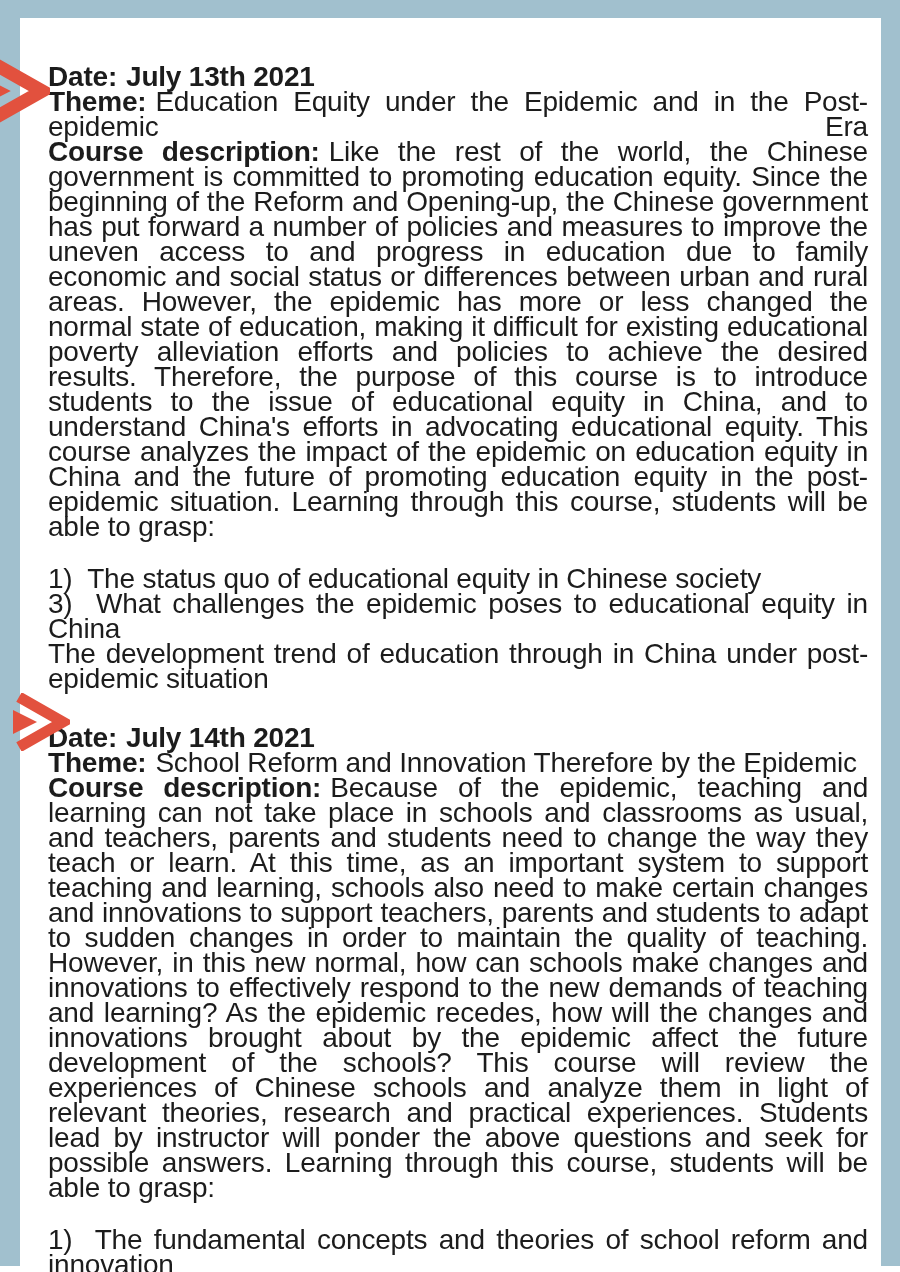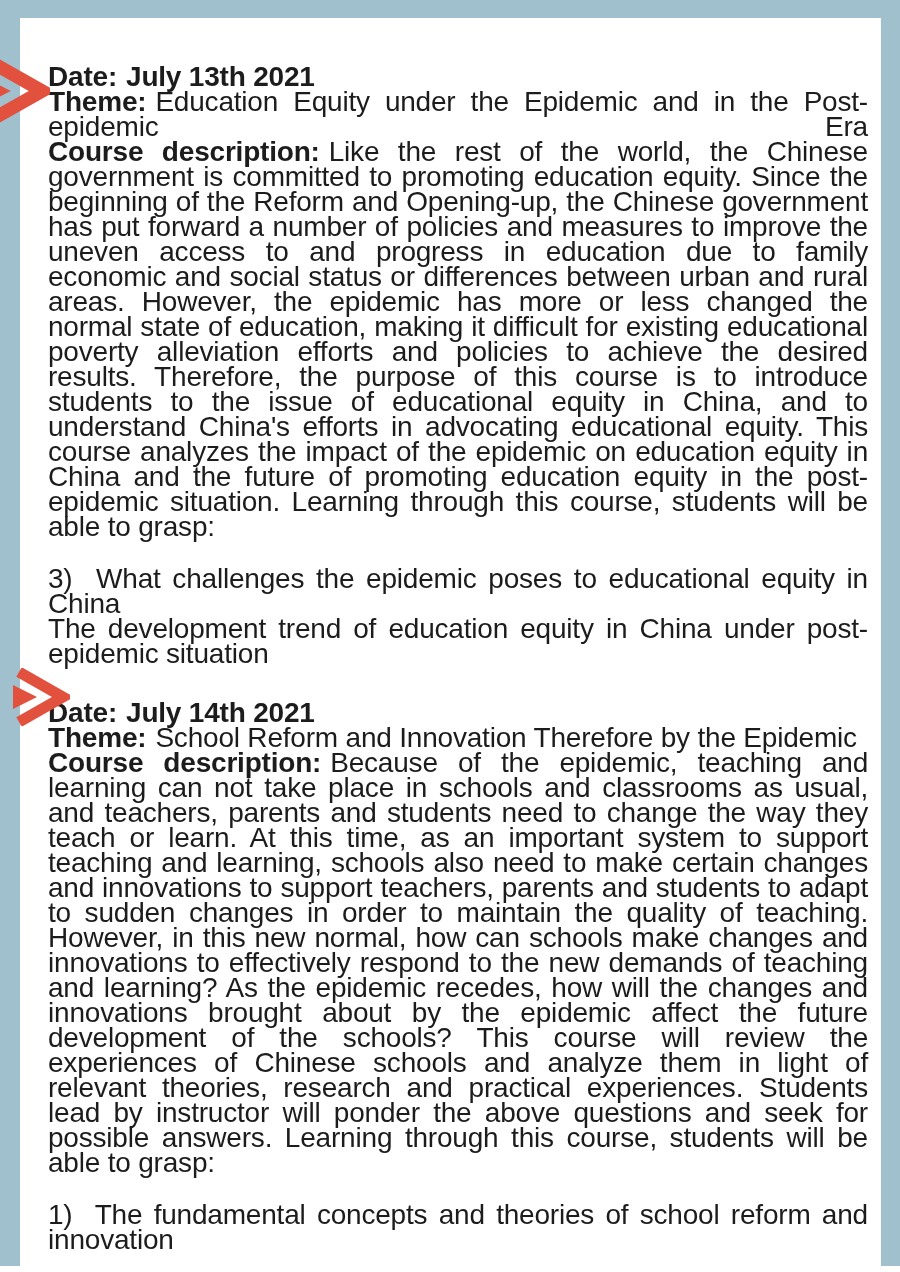--- a/index.html
+++ b/index.html
@@ -71,22 +71,23 @@
       </svg>
     </span>
 
     <p class="line"><span class="label">Date:</span><span class="bold">July 13th 2021</span></p>
 
     <p class="line stretch"><span class="label">Theme:</span><span>Education Equity under the Epidemic and in the Post-epidemic Era</span></p>
 
     <p class="para"><span class="label">Course description:</span><span>Like the rest of the world, the Chinese government is committed to promoting education equity. Since the beginning of the Reform and Opening-up, the Chinese government has put forward a number of policies and measures to improve the uneven access to and progress in education due to family economic and social status or differences between urban and rural areas. However, the epidemic has more or less changed the normal state of education, making it difficult for existing educational poverty alleviation efforts and policies to achieve the desired results. Therefore, the purpose of this course is to introduce students to the issue of educational equity in China, and to understand China's efforts in advocating educational equity. This course analyzes the impact of the epidemic on education equity in China and the future of promoting education equity in the post-epidemic situation. Learning through this course, students will be able to grasp:</span></p>
 
     <div class="list">
+      <p class="item">1)&nbsp; The status quo of educational equity in Chinese society</p>
       <p class="item">3)&nbsp; What challenges the epidemic poses to educational equity in China</p>
-      <p class="item">The development trend of education equity in China under post-epidemic situation</p>
+      <p class="item">The development trend of education through in China under post-epidemic situation</p>
     </div>
   </section>
 
   <section class="section-gap">
     <span class="chev chev-2">
       <svg width="64" height="58" viewBox="0 0 62 58" aria-hidden="true">
         <polyline points="12,4 56,29 12,54" fill="none" stroke="#e2513e" stroke-width="11"></polyline>
         <polygon points="6,17 30,29 6,41" fill="#e2513e"></polygon>
       </svg>
     </span>

